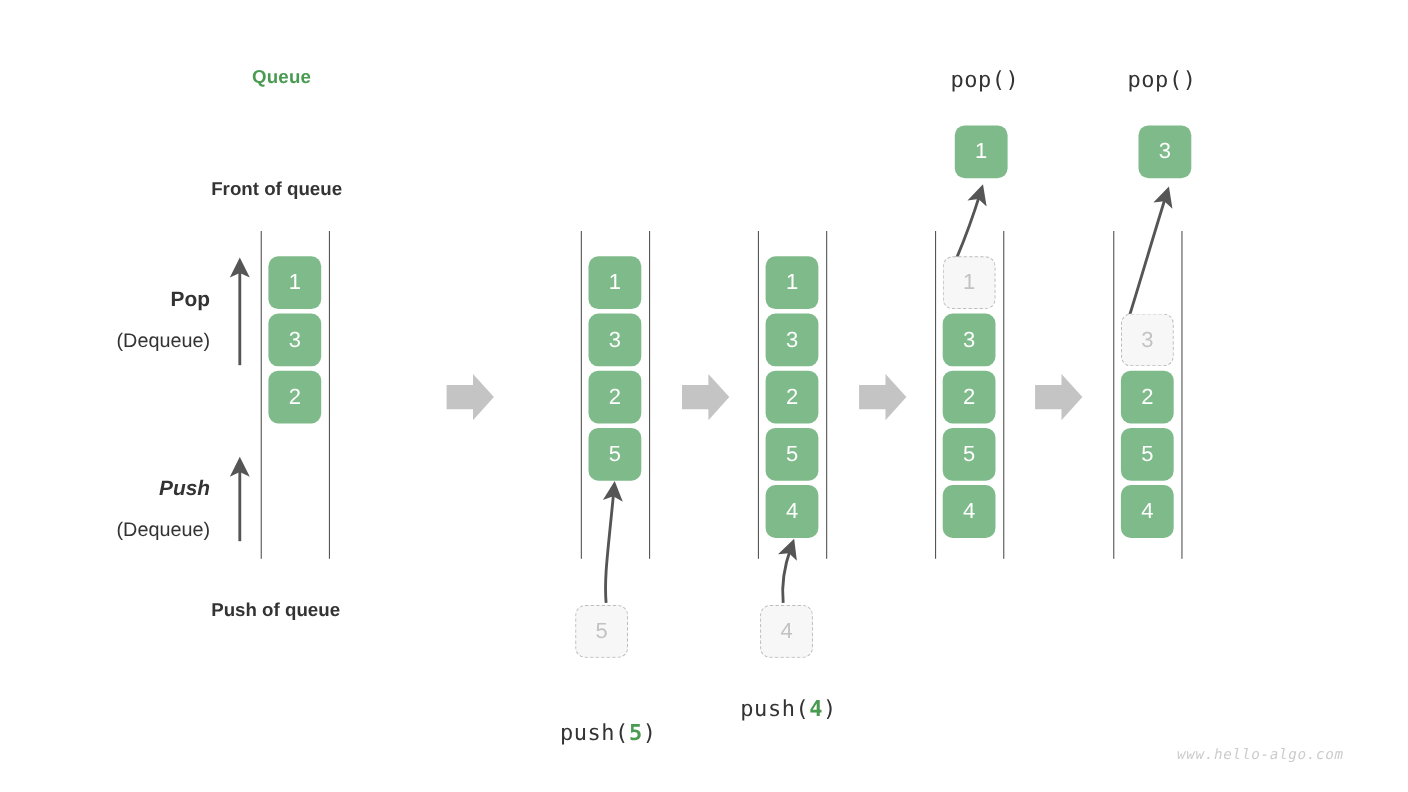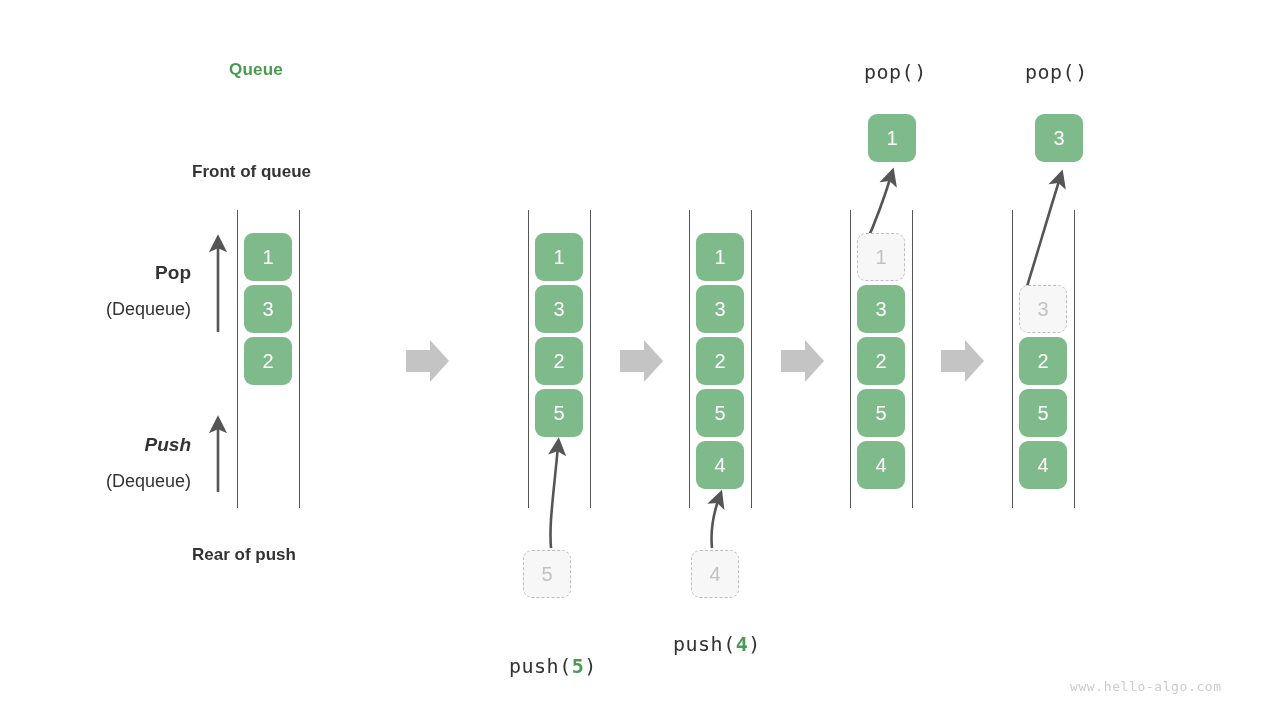--- a/index.html
+++ b/index.html
@@ -58,20 +58,21 @@
   }
   .mono .arg {
     color: #4a9a52;
     font-weight: bold;
   }
   .watermark {
     font-family: "DejaVu Sans Mono", "Liberation Mono", monospace;
     font-size: 13px;
     color: #cccccc;
     letter-spacing: .6px;
+    font-style: italic;
   }
 
   
   .rail {
     position: absolute;
     width: 0;
     border-left: 1.6px solid #555555;
   }
 
   
@@ -153,21 +154,21 @@
       <path d="M781,350 L805,350 L805,340 L824,361 L805,382 L805,372 L781,372 Z" fill="#c4c4c4"></path>
     </g>
     <g>
       <path d="M941,350 L965,350 L965,340 L984,361 L965,382 L965,372 L941,372 Z" fill="#c4c4c4"></path>
     </g>
   </svg>
 
   <div class="lbl title-queue" style="left:229px; top:61px;">Queue</div>
 
   <div class="lbl side-head" style="left:192px; top:163px;">Front of queue</div>
-  <div class="lbl side-head" style="left:192px; top:546px;">Rear of push</div>
+  <div class="lbl side-head" style="left:192px; top:546px;">Push of queue</div>
 
   <div class="lbl op-name" style="left:111px; top:263px; width:80px;">Pop</div>
   <div class="lbl op-alt" style="left:81px; top:300px; width:110px;">(Dequeue)</div>
 
   <div class="lbl op-name" style="left:111px; top:435px; width:80px;font-style:italic;">Push</div>
   <div class="lbl op-alt" style="left:81px; top:472px; width:110px;">(Dequeue)</div>
 
   <div>
     <div class="rail" style="left:237px; top:210px; height:298px;"></div>
     <div class="rail" style="left:299px; top:210px; height:298px;"></div>

